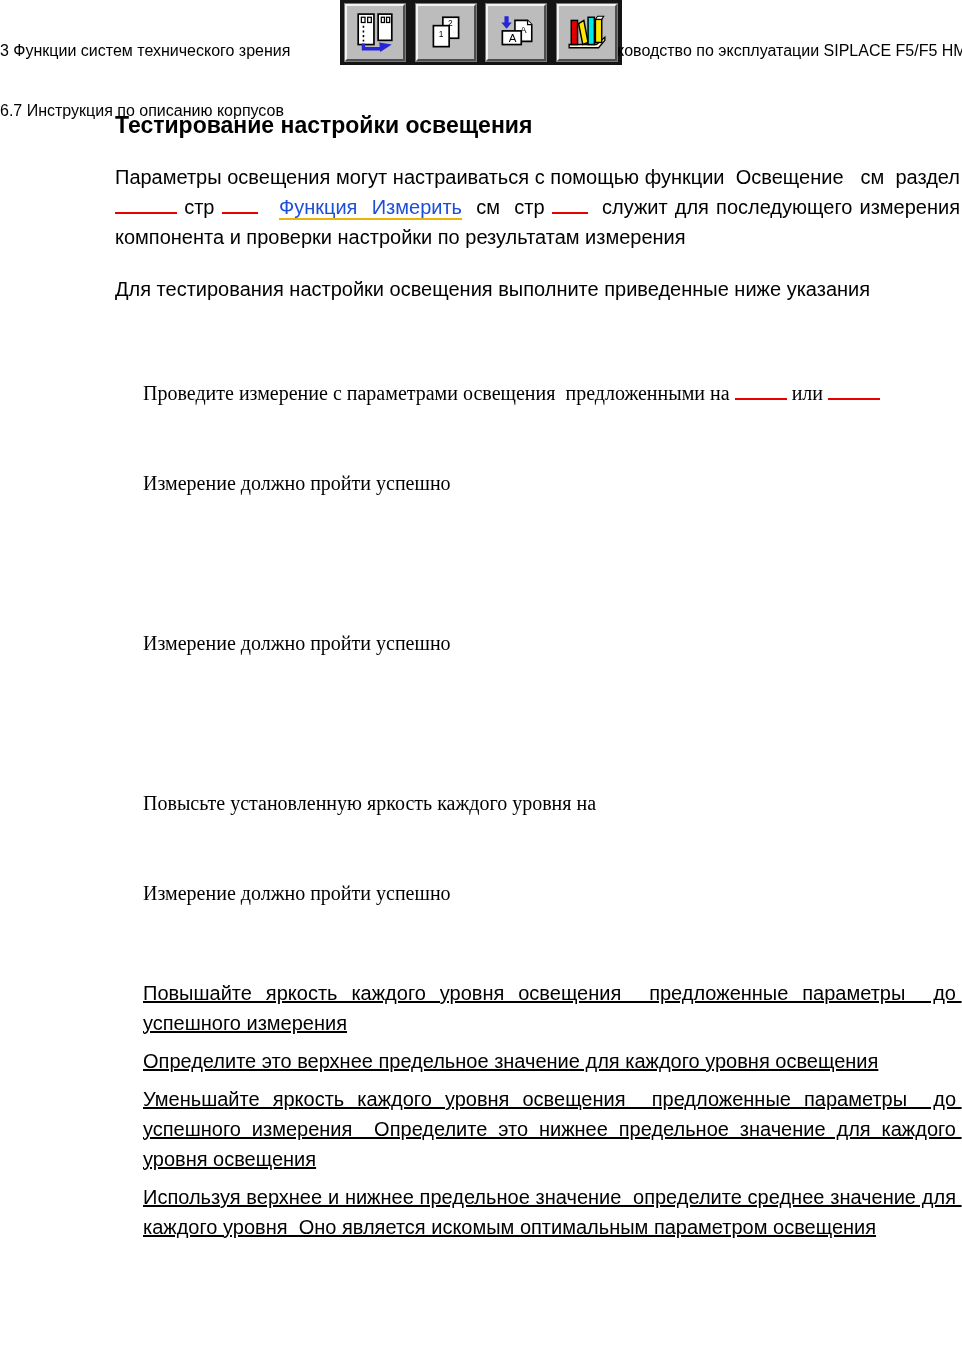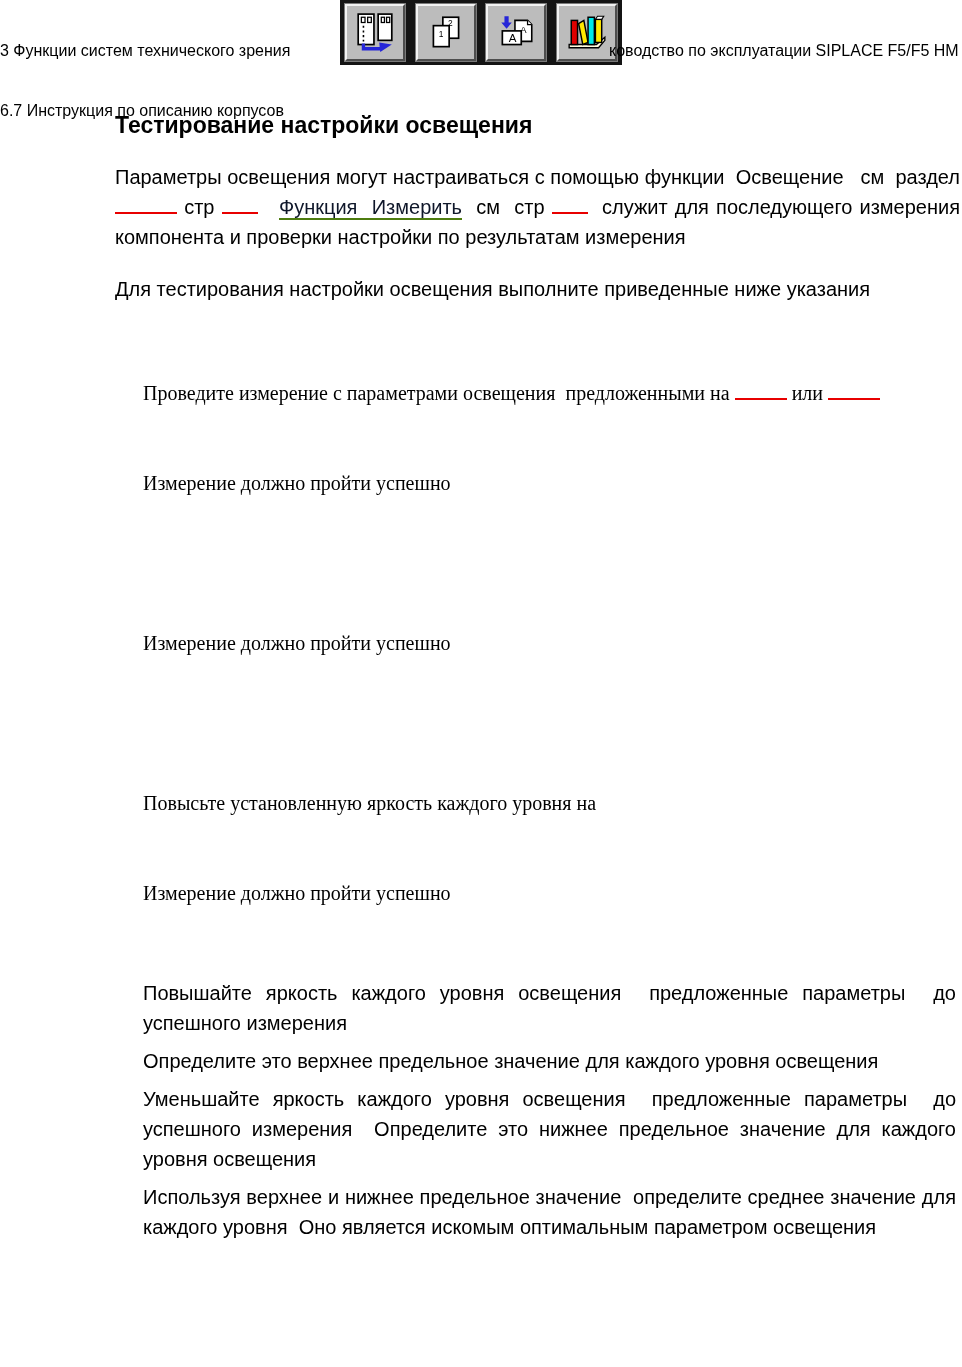--- a/index.html
+++ b/index.html
@@ -2,44 +2,44 @@
 <html><head>
 <meta charset="utf-8">
 <style>
   html,body{margin:0;padding:0;background:#fff;}
   .page{
     position:relative;width:962px;height:1367px;background:#ffffff;
     font-family:"Liberation Sans",sans-serif;color:#000;overflow:hidden;
   }
   
   .hdr-left{position:absolute;top:1px;left:0;font-size:16px;line-height:20px;white-space:pre;}
-  .hdr-right{position:absolute;top:1px;right:8px;width:345px;text-align:right;font-size:16px;line-height:20px;white-space:pre;}
+  .hdr-right{position:absolute;top:1px;right:0;width:345px;text-align:right;font-size:16px;line-height:20px;white-space:pre;}
   .toolbar{
     position:absolute;top:0;left:340px;width:282px;height:65px;background:#141414;
     display:flex;align-items:center;justify-content:space-between;padding:0 5px;box-sizing:border-box;
   }
   .tb-btn{
     width:60px;height:57px;background:#bcbcbc;box-sizing:border-box;
     border:2px solid;border-color:#f2f2f2 #4d4d4d #4d4d4d #f2f2f2;
     box-shadow:0 0 0 1px #7a7a7a;
     display:flex;align-items:center;justify-content:center;cursor:pointer;
   }
   .tb-btn svg{display:block;}
   
   .content{position:absolute;top:112px;left:0;width:962px;font-size:20px;line-height:30px;}
   .h1{margin:0 0 0 115px;font-size:23px;line-height:26px;font-weight:bold;}
   .para{margin:22px 0 0 115px;width:845px;text-align:justify;white-space:pre-wrap;}
   .para.intro{margin-top:24px;}
   .step{margin:10px 0 0 143px;width:815px;white-space:pre-wrap;font-family:Liberation Serif, serif;}
   .step.first{margin-top:14px;}
-  .step2{margin:8px 0 0 143px;width:813px;text-align:justify;white-space:pre-wrap;}
+  .step2{margin:8px 0 0 143px;width:813px;text-align:justify;white-space:pre-wrap;text-decoration:underline;}
   .step2.first{margin-top:10px;}
   .para.cond{margin-top:6px;}
   
-  .rlink{color:#0f172a;border-bottom:2px solid #4d7c0f;cursor:pointer;}
+  .rlink{color:#1d4ed8;border-bottom:2px solid #eab308;cursor:pointer;}
   .blank{display:inline-block;border-bottom:2px solid #e80000;height:14px;vertical-align:baseline;cursor:pointer;}
   .blank-lg{width:62px;}
   .blank-md{width:52px;}
   .blank-sm{width:36px;}
 </style>
 </head>
 <body>
 
 <div class="page">
 

